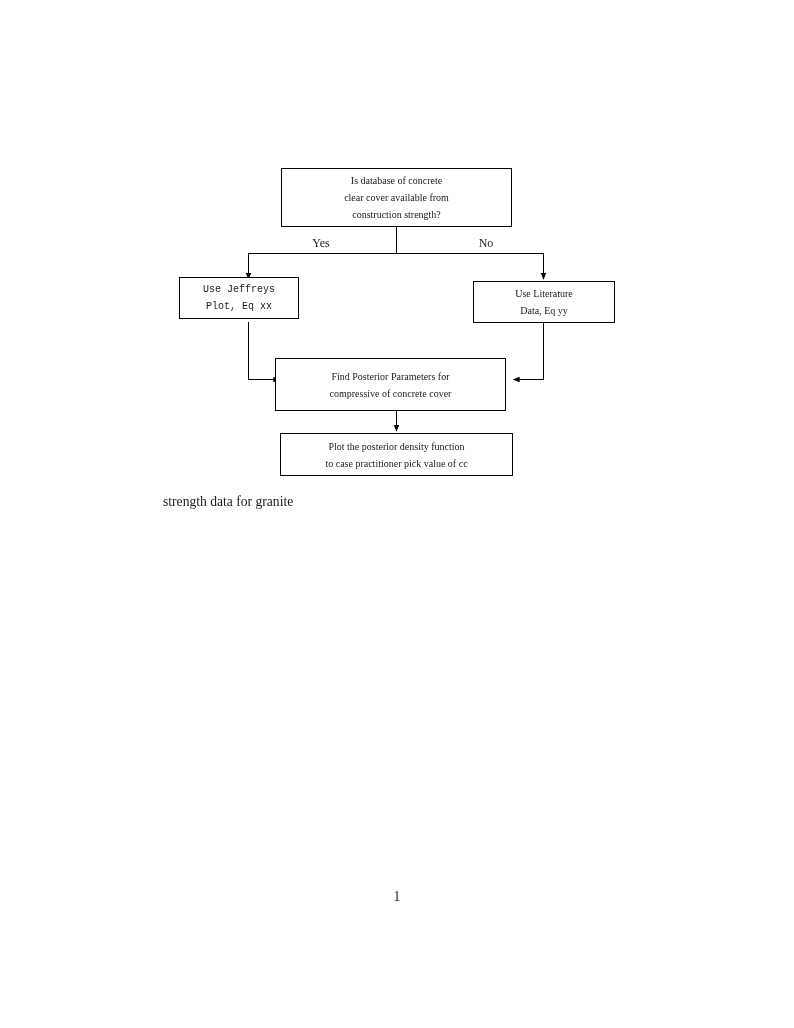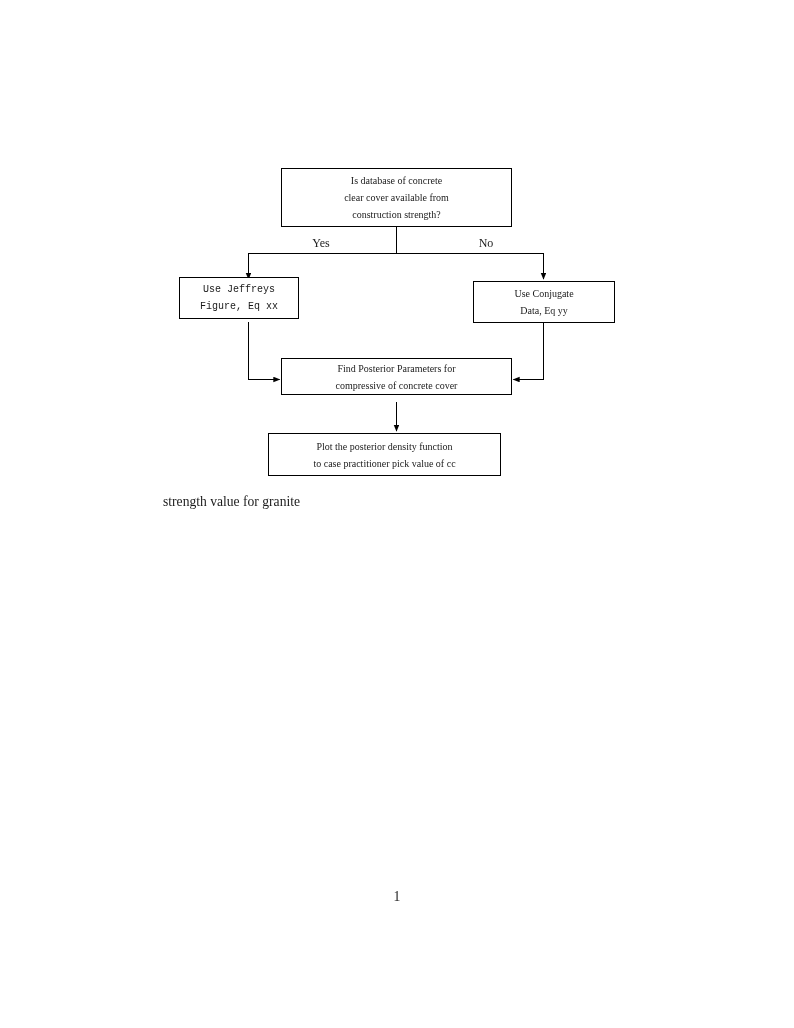--- a/index.html
+++ b/index.html
@@ -36,22 +36,22 @@
     flex-direction: column;
     align-items: center;
     justify-content: center;
     text-align: center;
     font-size: 10px;
     line-height: 17px;
   }
   .box-question  { left: 281px; top: 168px; width: 231px; height: 59px; }
   .box-jeffreys  { left: 179px; top: 277px; width: 120px; height: 42px; font-family: Liberation Mono, monospace; }
   .box-conjugate { left: 473px; top: 281px; width: 142px; height: 42px; }
-  .box-posterior { left: 281px; top: 358px; width: 231px; height: 37px; }
-  .box-plot      { left: 268px; top: 433px; width: 233px; height: 43px; }
+  .box-posterior { left: 275px; top: 358px; width: 231px; height: 53px; }
+  .box-plot      { left: 280px; top: 433px; width: 233px; height: 43px; }
   .fc-label {
     position: absolute;
     width: 60px;
     text-align: center;
     font-size: 12px;
     line-height: 16px;
   }
   .label-yes { left: 291px; top: 235px; }
   .label-no  { left: 456px; top: 235px; }
   .caption {
@@ -112,39 +112,39 @@
       <div>Is database of concrete</div>
       <div>clear cover available from</div>
       <div>construction strength?</div>
     </div>
 
     <div class="fc-label label-yes">Yes</div>
     <div class="fc-label label-no">No</div>
 
     <div class="fc-box box-jeffreys">
       <div>Use Jeffreys</div>
-      <div>Figure, Eq xx</div>
+      <div>Plot, Eq xx</div>
     </div>
 
     <div class="fc-box box-conjugate">
-      <div>Use Conjugate</div>
+      <div>Use Literature</div>
       <div>Data, Eq yy</div>
     </div>
 
     <div class="fc-box box-posterior">
       <div>Find Posterior Parameters for</div>
       <div>compressive of concrete cover</div>
     </div>
 
     <div class="fc-box box-plot">
       <div>Plot the posterior density function</div>
       <div>to case practitioner pick value of cc</div>
     </div>
 
   </div>
 
   <div class="caption">
-    <div>strength value for granite</div>
+    <div>strength data for granite</div>
   </div>
 
   <div class="page-number">1</div>
 
 </div>
 
 </body></html>

